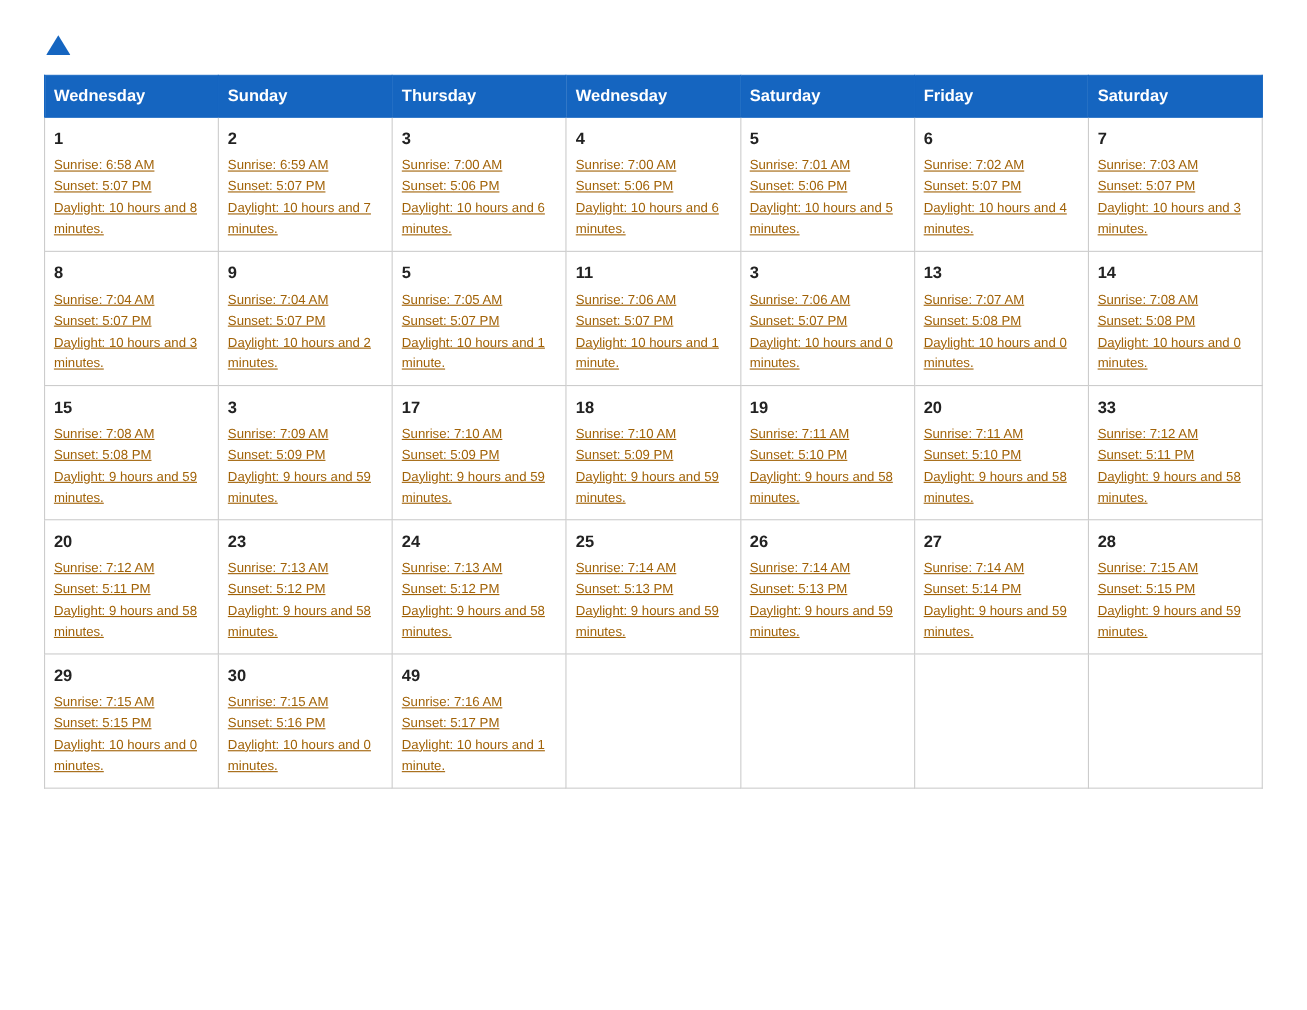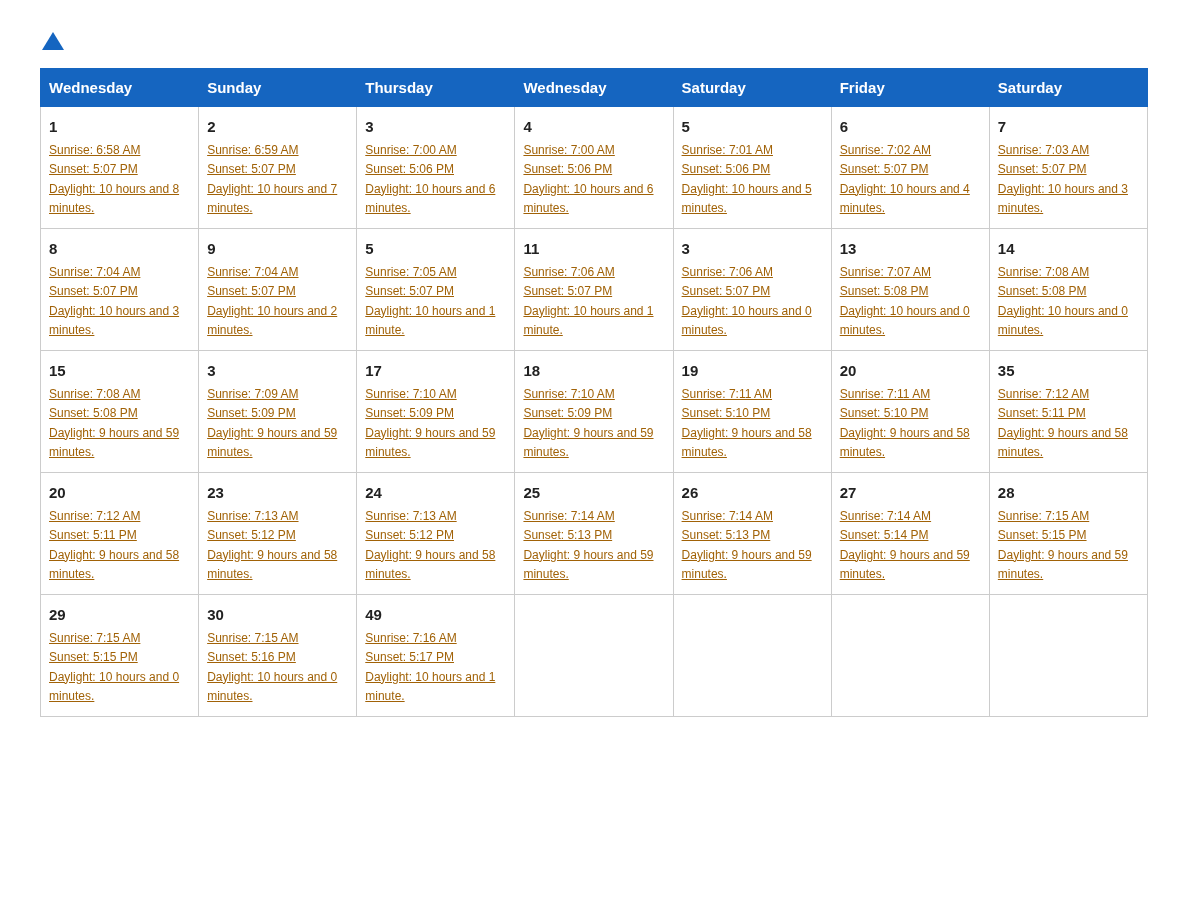--- a/index.html
+++ b/index.html
@@ -204,21 +204,21 @@
         </td>
         <td>
           <span class="day-num">19</span>
           <div class="day-info">Sunrise: 7:11 AM<br>Sunset: 5:10 PM<br>Daylight: 9 hours and 58 minutes.</div>
         </td>
         <td>
           <span class="day-num">20</span>
           <div class="day-info">Sunrise: 7:11 AM<br>Sunset: 5:10 PM<br>Daylight: 9 hours and 58 minutes.</div>
         </td>
         <td>
-          <span class="day-num">35</span>
+          <span class="day-num">33</span>
           <div class="day-info">Sunrise: 7:12 AM<br>Sunset: 5:11 PM<br>Daylight: 9 hours and 58 minutes.</div>
         </td>
       </tr>
       <tr>
         <td>
           <span class="day-num">20</span>
           <div class="day-info">Sunrise: 7:12 AM<br>Sunset: 5:11 PM<br>Daylight: 9 hours and 58 minutes.</div>
         </td>
         <td>
           <span class="day-num">23</span>

